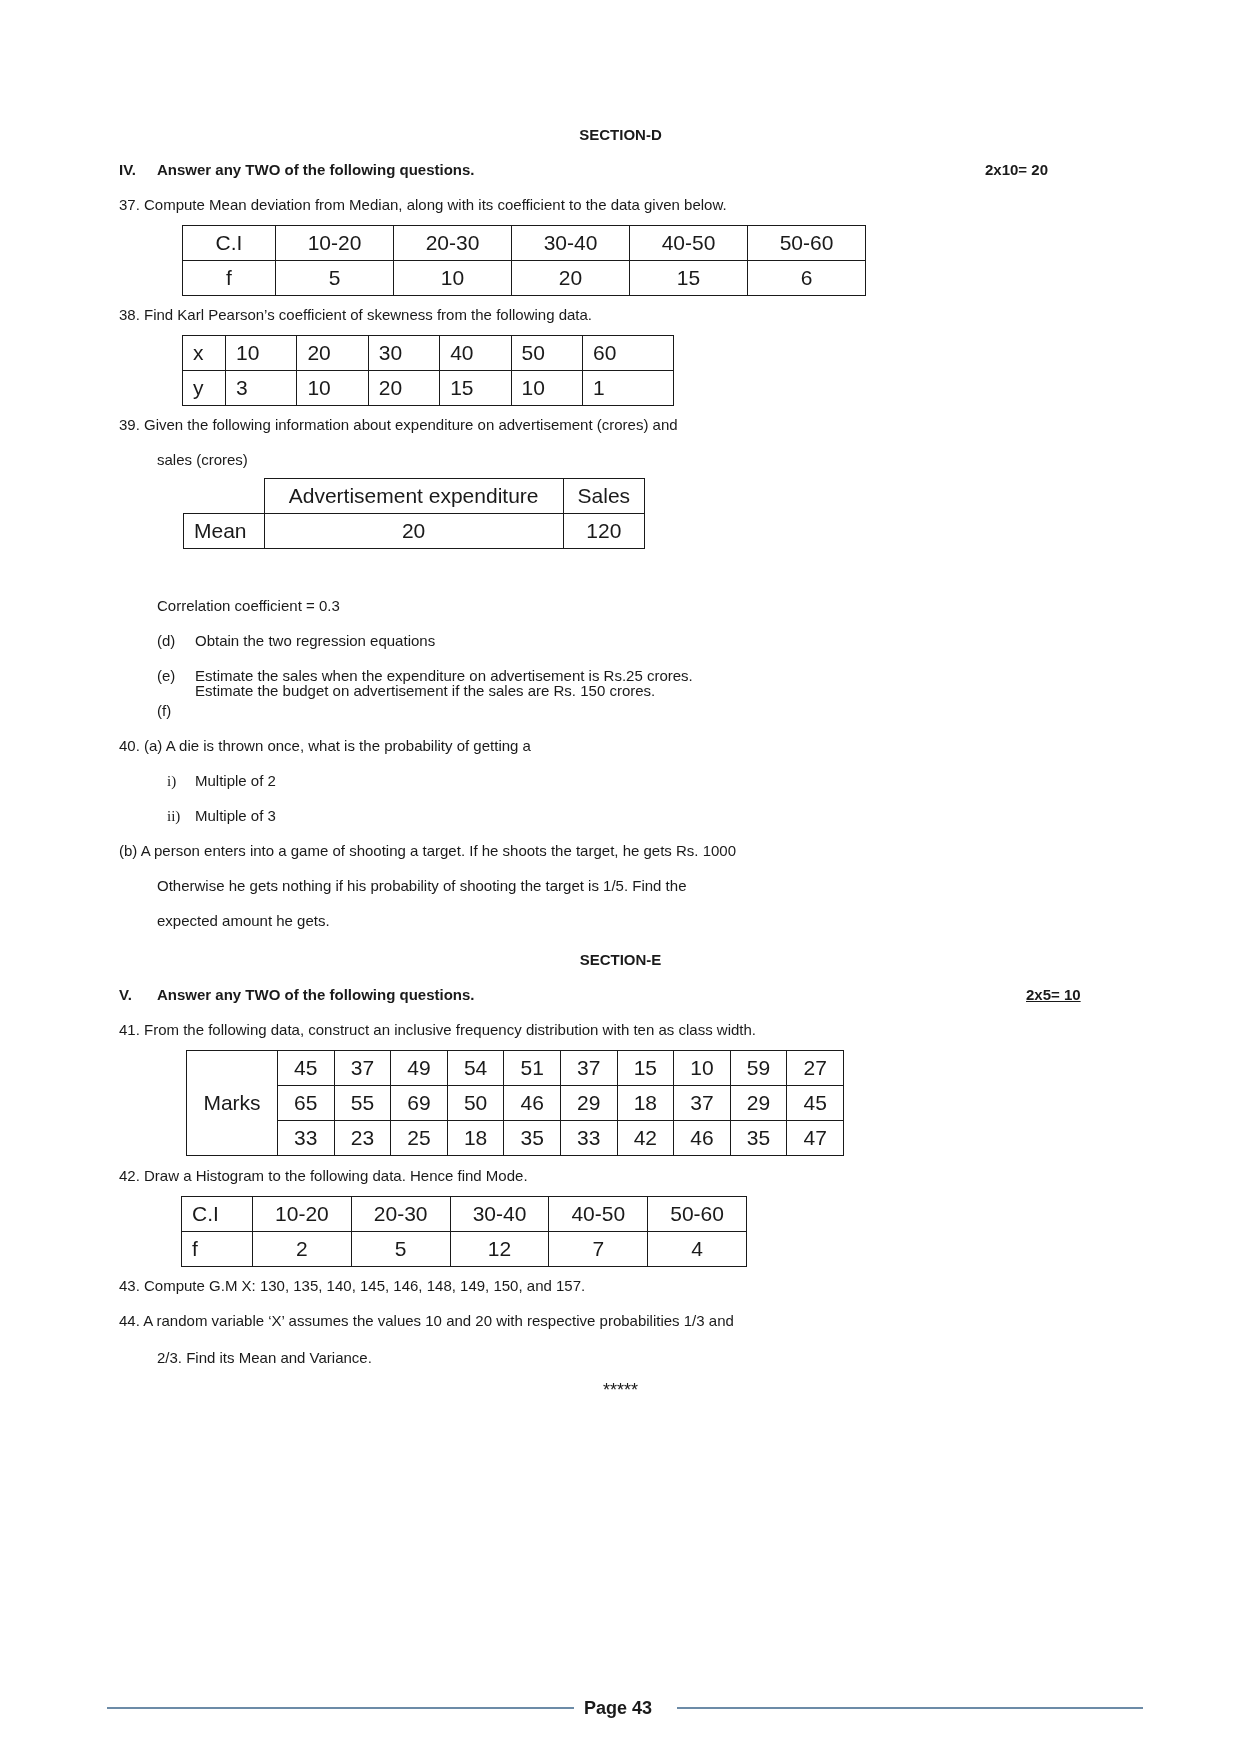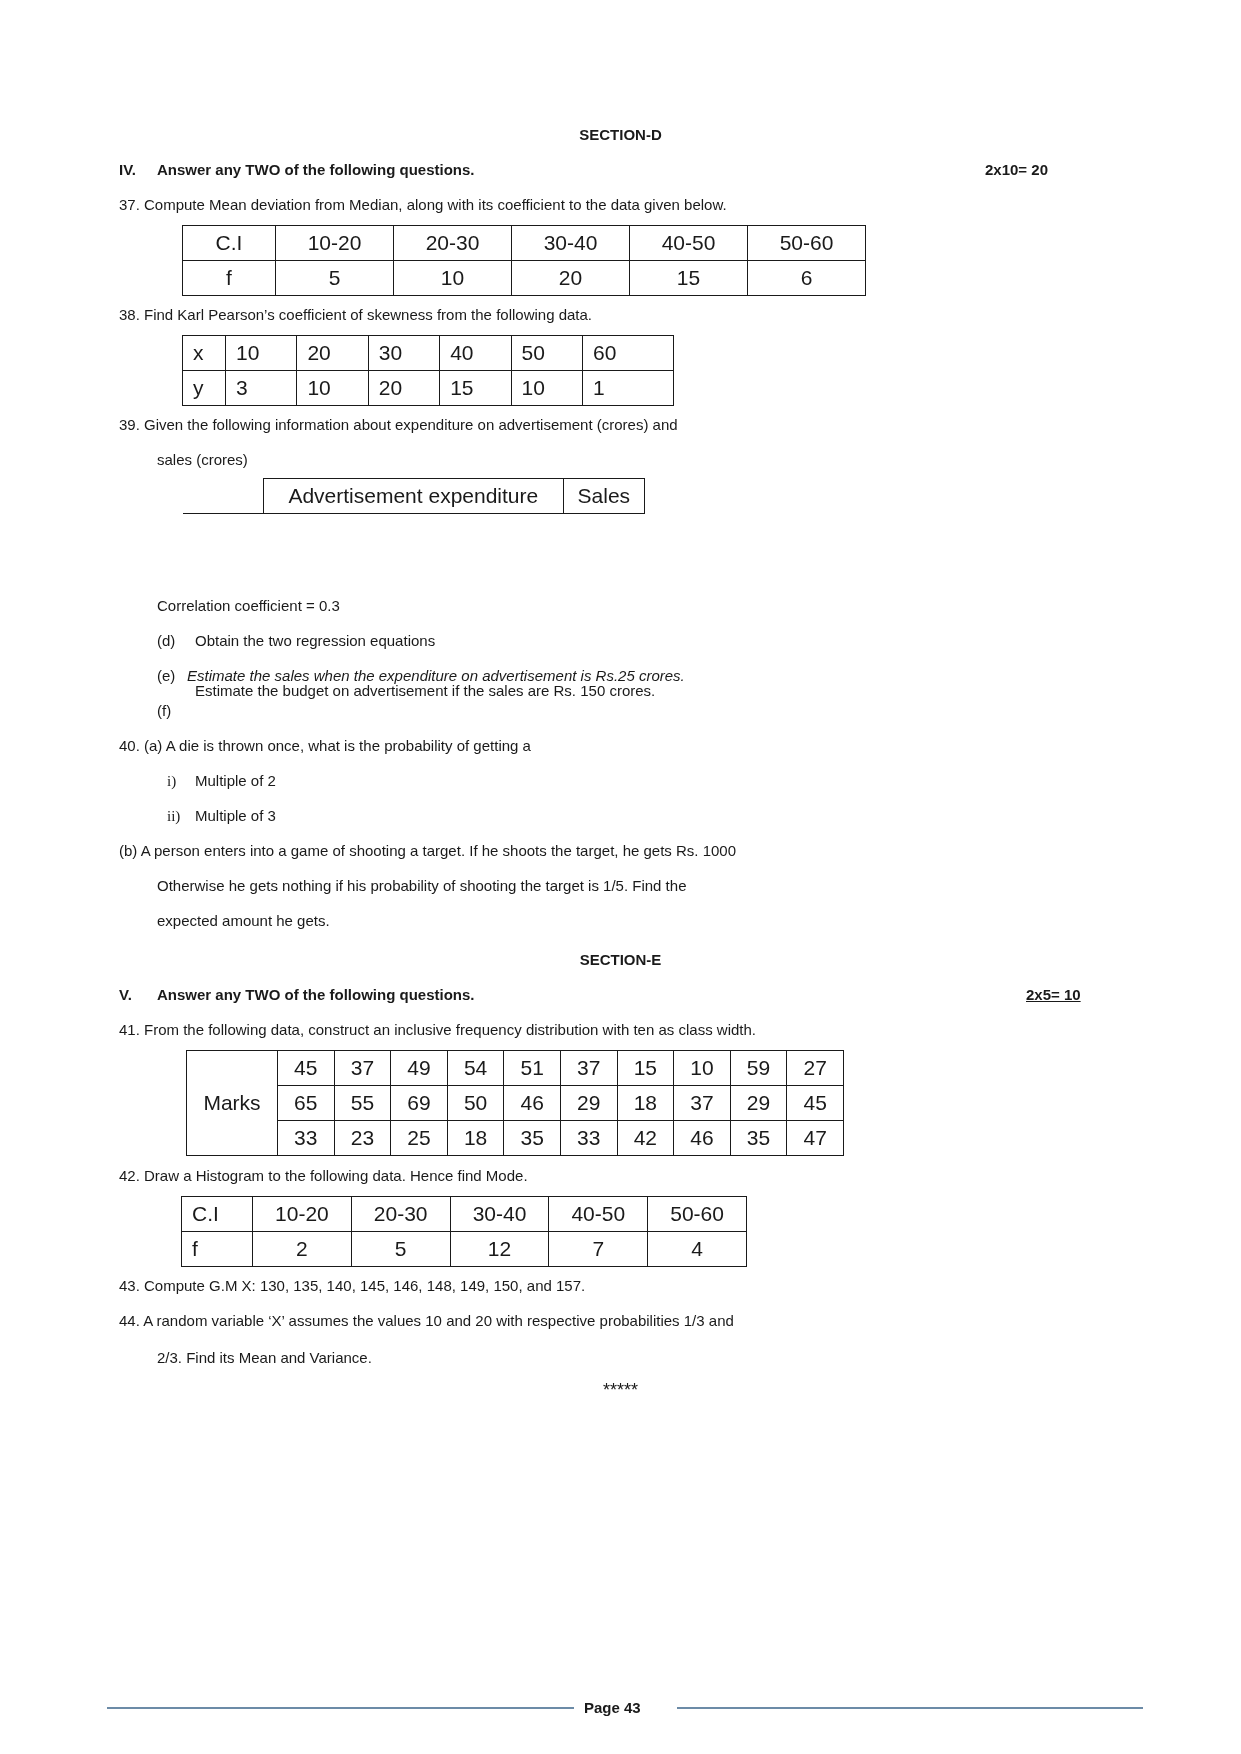--- a/index.html
+++ b/index.html
@@ -70,27 +70,32 @@
 
 <div class="ln" style="top:413px; left:119px;">39. Given the following information about expenditure on advertisement (crores)  and</div>
 <div class="ln" style="top:448px; left:157px;">sales (crores)</div>
 <table class="t" style="top:478px; left:183px; width:462px;padding-left:36px;">
   <tbody>
       <tr>
     <td style="border-top:none; border-left:none; width:60px"></td>
     <td>Advertisement expenditure</td>
     <td>Sales</td>
   </tr>
+  <tr>
+    <td class="l">Mean</td>
+    <td>20</td>
+    <td>120</td>
+  </tr>
 </tbody>
   </table>
 <div class="ln" style="top:594px; left:157px;">Correlation coefficient = 0.3</div>
 <div class="ln" style="top:629px; left:157px;">(d)</div>
 <div class="ln" style="top:629px; left:195px;">Obtain  the two regression equations</div>
 <div class="ln" style="top:664px; left:157px;">(e)</div>
-<div class="ln" style="top:664px; left:187px;font-style:italic;">Estimate the sales when the expenditure on advertisement is Rs.25 crores.</div>
+<div class="ln" style="top:664px; left:195px;">Estimate the sales when the expenditure on advertisement is Rs.25 crores.</div>
 <div class="ln" style="top:699px; left:157px;">(f)</div>
 <div class="ln" style="top:679px; left:195px;">Estimate the budget on advertisement if the sales are Rs. 150 crores.</div>
 
 <div class="ln" style="top:734px; left:119px;">40. (a) A die is thrown once,  what is the probability of getting a</div>
 <div class="ln roman" style="top:769px; left:167px;">i)</div>
 <div class="ln" style="top:769px; left:195px;">Multiple of 2</div>
 <div class="ln roman" style="top:804px; left:167px;">ii)</div>
 <div class="ln" style="top:804px; left:195px;">Multiple of 3</div>
 <div class="ln" style="top:839px; left:119px;">(b) A person enters into a game of shooting a target. If he shoots the target, he gets Rs. 1000</div>
 <div class="ln" style="top:874px; left:157px;">Otherwise he gets nothing if his probability of shooting the target is 1/5.  Find the</div>
@@ -165,14 +170,14 @@
   </tr>
 </tbody>
   </table>
 
 <div class="ln" style="top:1274px; left:119px;">43. Compute G.M X: 130,   135,   140,   145,   146,   148,   149,   150,   and 157.</div>
 <div class="ln" style="top:1309px; left:119px;">44. A random variable ‘X’ assumes the values 10 and 20 with respective probabilities 1/3 and</div>
 <div class="ln" style="top:1346px; left:157px;">2/3.  Find its Mean and Variance.</div>
 <div class="ln center" style="top:1378px; font-size:18px;">*****</div>
 
 <div class="footer-line" style="left:107px; width:467px;"></div>
-<div class="ln b" style="top:1696px; left:584px; font-size:15px;">Page 43</div>
+<div class="ln b" style="top:1696px; left:584px; font-size:18px;">Page 43</div>
 <div class="footer-line" style="left:677px; width:466px;"></div>
 
 </body></html>

